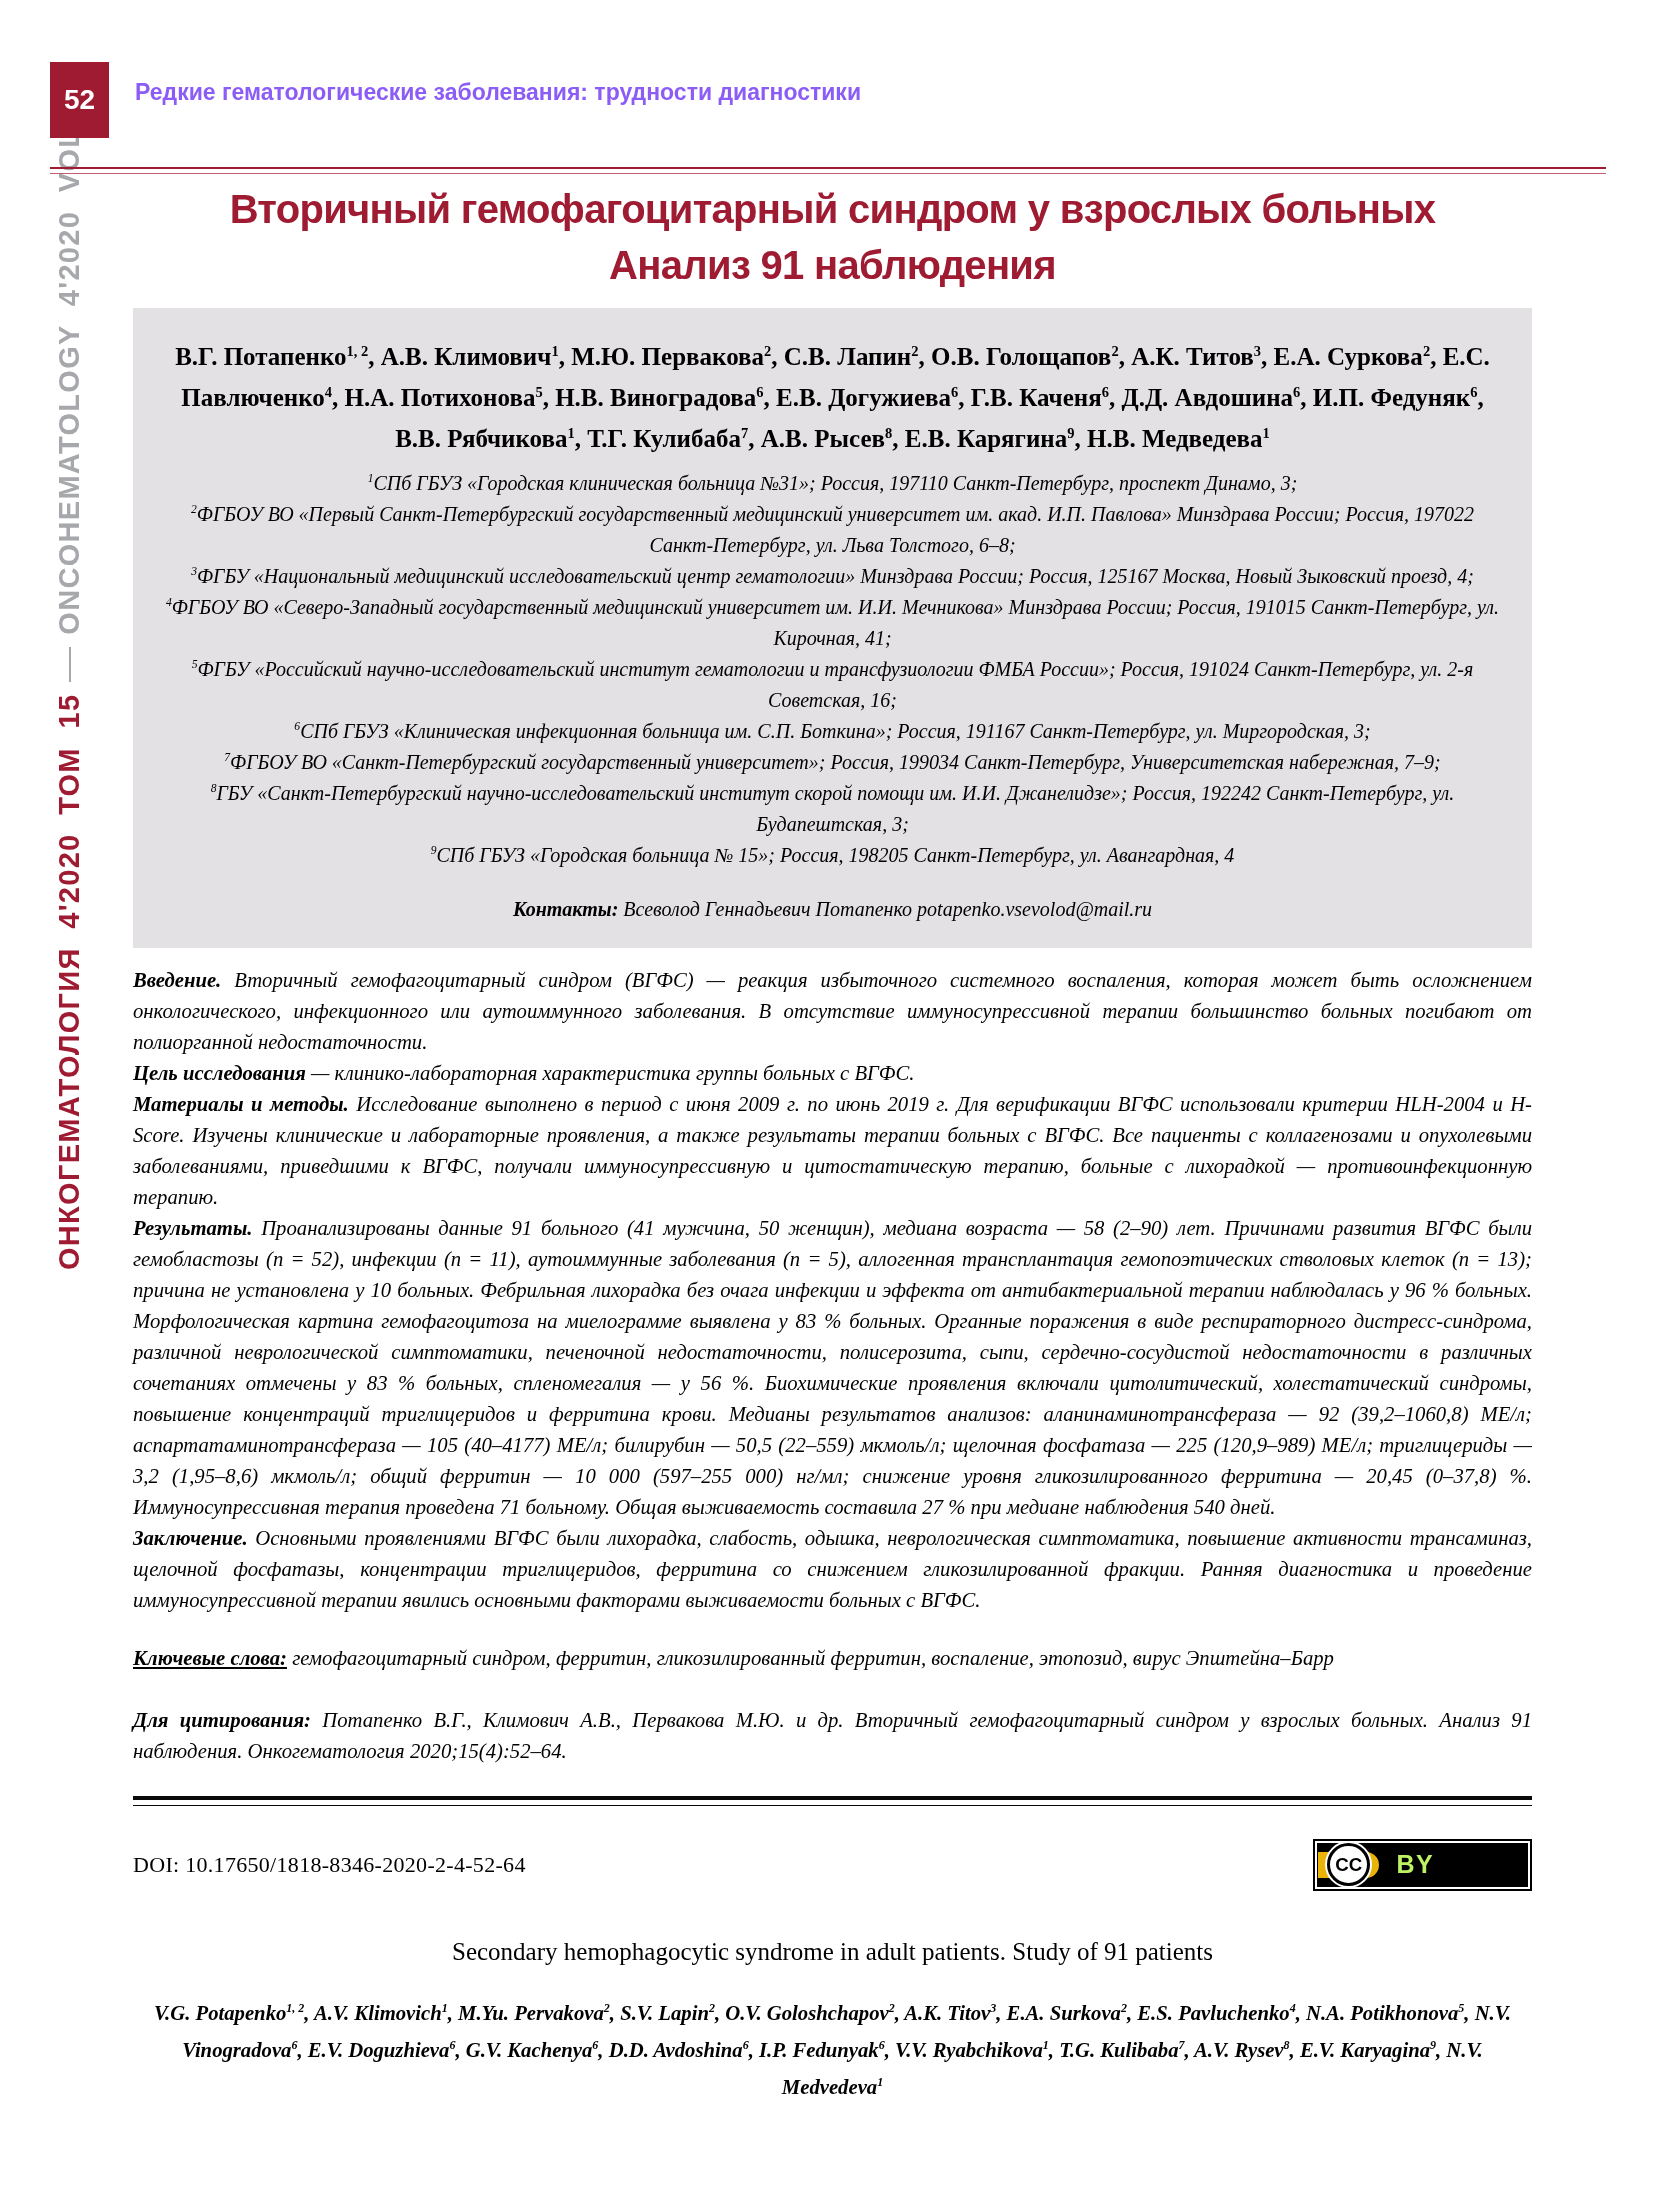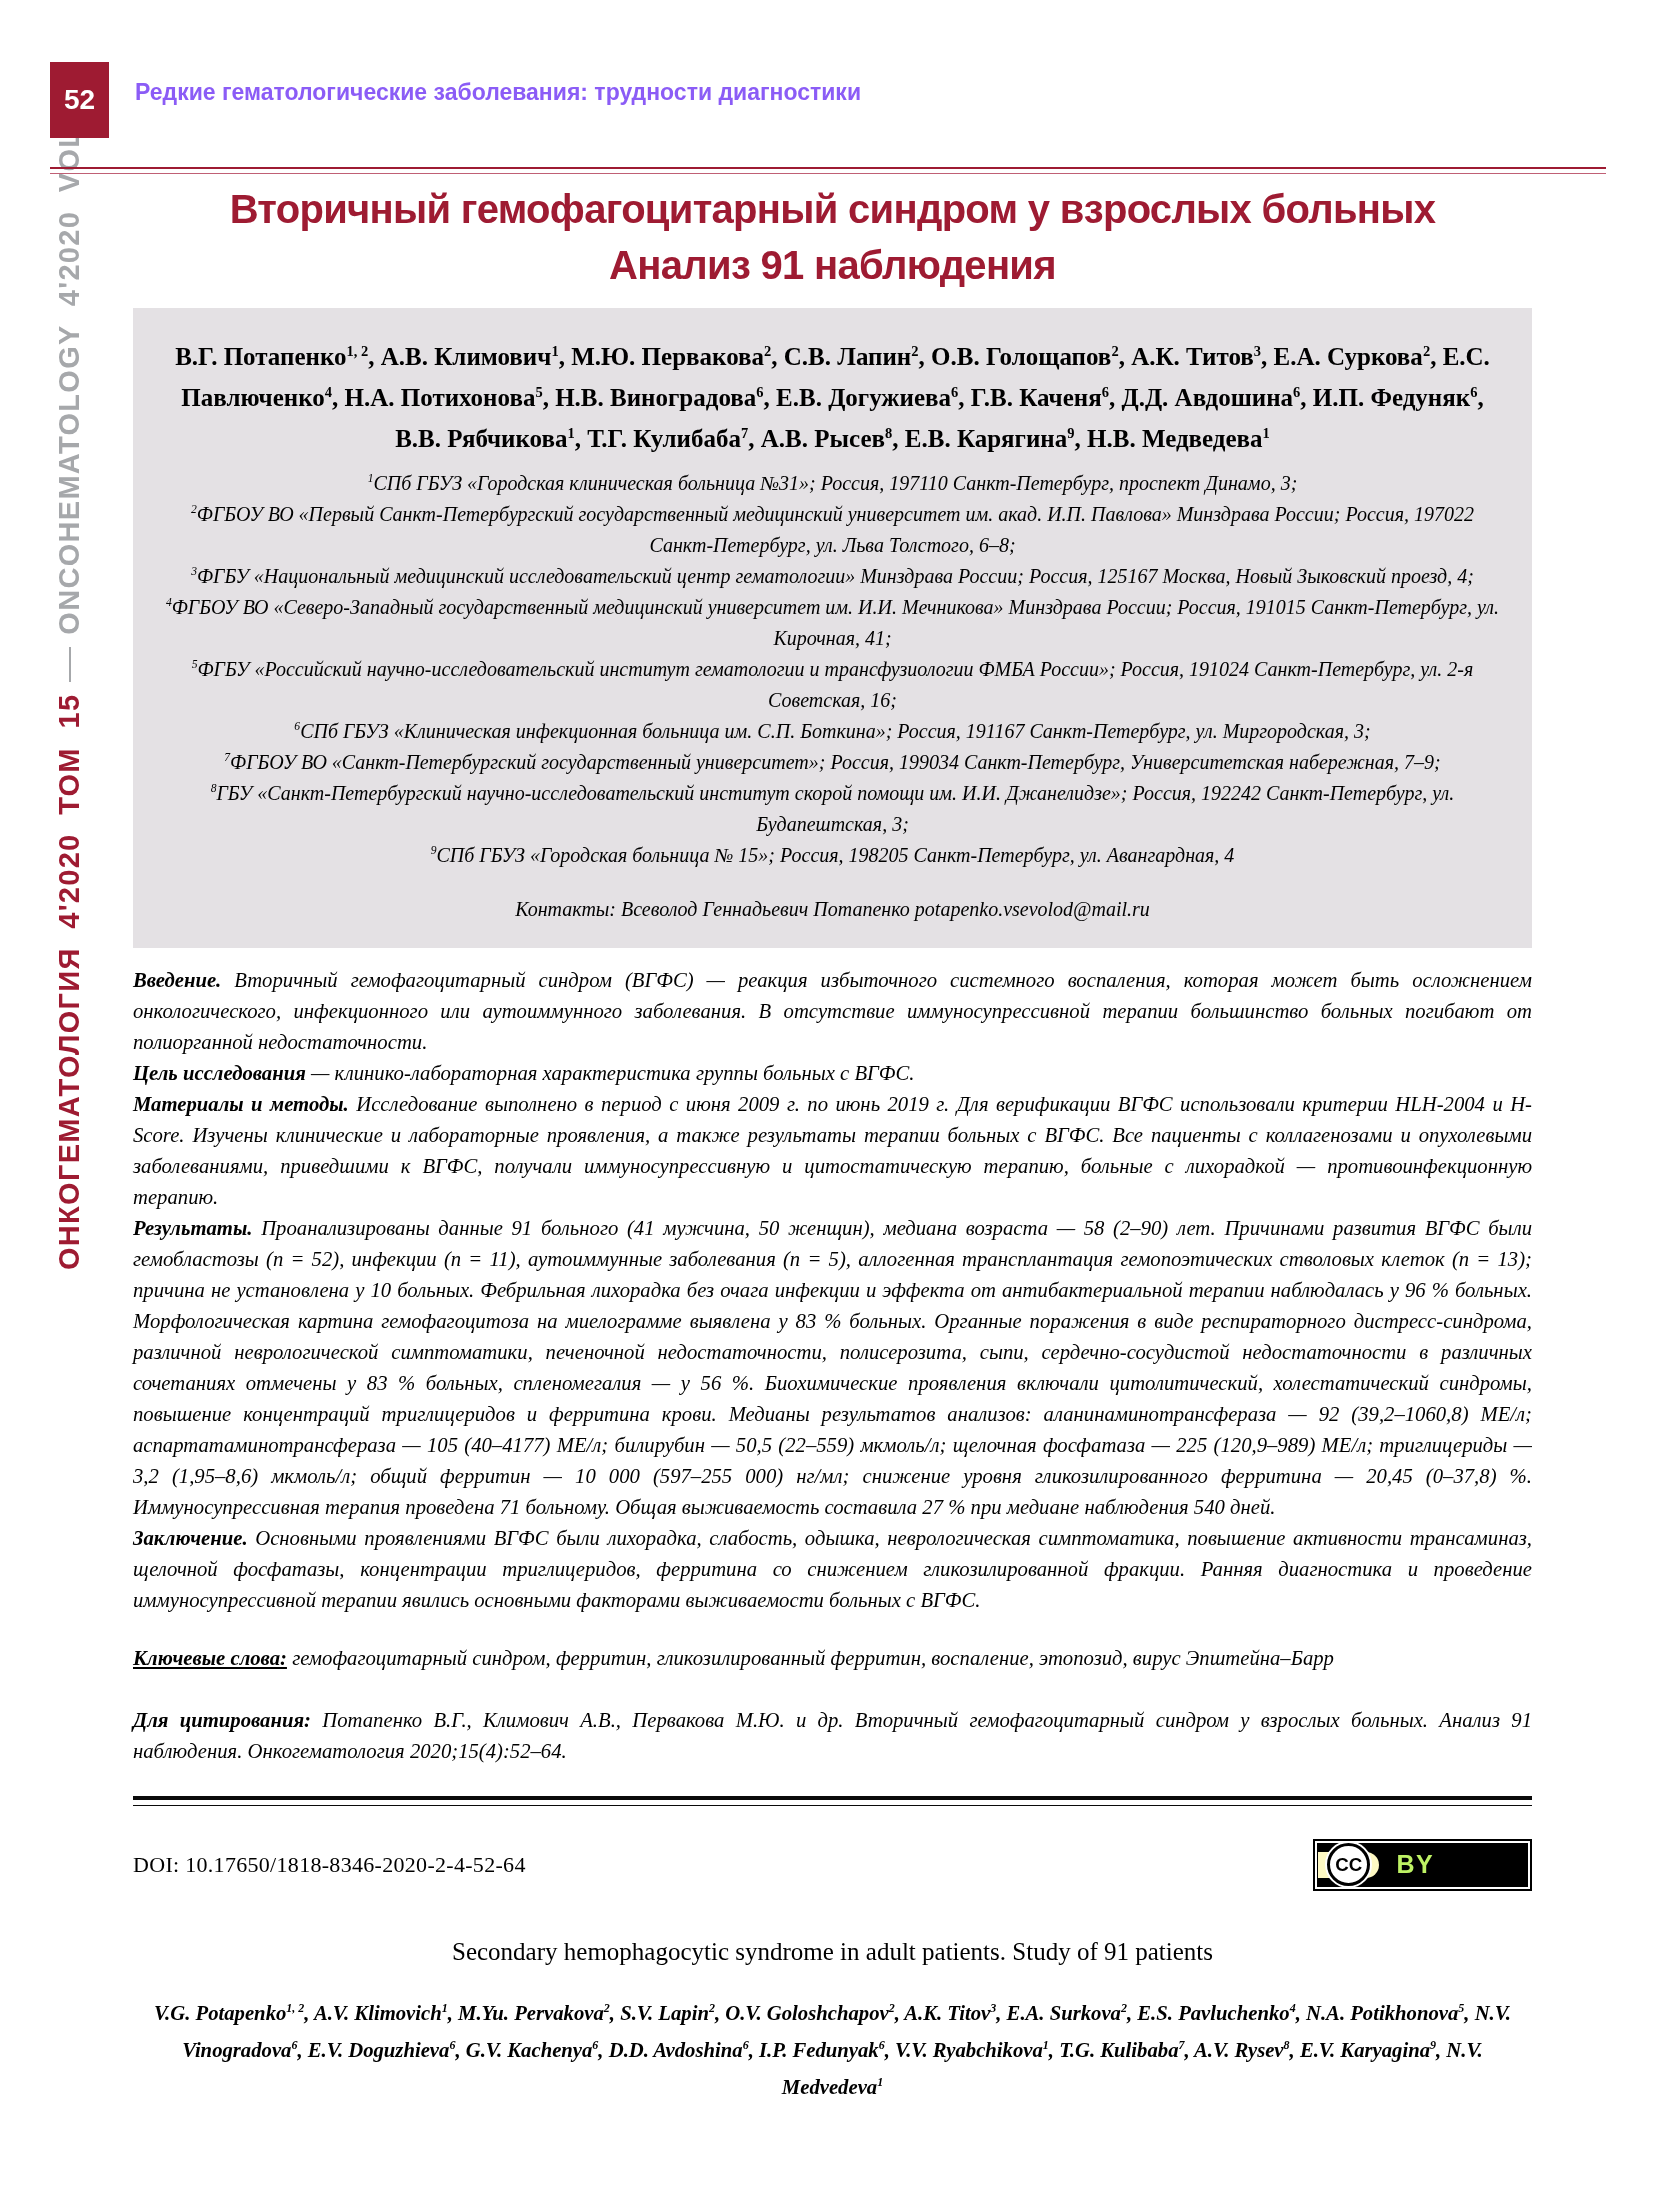--- a/index.html
+++ b/index.html
@@ -28,37 +28,37 @@
 
   
   .main{position:absolute;left:133px;top:181px;width:1399px;}
   .title-ru{color:#9e1b32;font-family:"Liberation Sans",sans-serif;font-weight:bold;
             font-size:40px;line-height:56px;text-align:center;letter-spacing:-0.7px;}
   .graybox{background:#e4e1e4;margin-top:14.7px;padding:28px 24px 27px 24px;text-align:center;}
   .authors-ru{font-weight:bold;font-size:25px;line-height:41px;}
   .affils{font-style:italic;font-size:20px;line-height:31px;margin-top:9.3px;}
   .aff-line{margin:0;}
   .contacts{font-style:italic;font-size:20px;margin-top:27px;}
-  .contacts .lead{font-weight:normal;}
+  .contacts .lead{font-weight:bold;}
 
   .abstract{margin-top:17.3px;font-style:italic;font-size:20.7px;line-height:31px;text-align:justify;}
   .abstract p{margin:0;}
   .abstract .lead{font-weight:bold;}
   .keywords{margin-top:27px;font-style:italic;font-size:20.7px;line-height:31px;text-align:justify;}
   .keywords .lead{font-weight:bold;text-decoration:underline;}
   .citation{margin-top:31px;font-style:italic;font-size:20.7px;line-height:31px;text-align:justify;}
   .citation .lead{font-weight:bold;}
 
   .thick-rule{margin-top:29px;height:4.7px;border-top:4px solid #0a0a0a;border-bottom:1.3px solid #0a0a0a;}
 
   .doi-row{margin-top:33px;display:flex;align-items:center;justify-content:space-between;}
   .doi{font-size:22px;letter-spacing:0.3px;}
   .cc-badge{flex:0 0 auto;width:215px;height:48px;background:#000;border:2px solid #000;
             box-shadow:inset 0 0 0 2px #fff;display:flex;align-items:center;overflow:hidden;}
-  .cc-left{width:61px;height:26px;margin:3.3px 0 3.3px 3.3px;background:#fef9c3;
+  .cc-left{width:61px;height:26px;margin:3.3px 0 3.3px 3.3px;background:#eab308;
            border-radius:0 20.7px 20.7px 0;display:flex;align-items:center;justify-content:center;}
   .cc-circle{width:37px;height:37px;border-radius:50%;background:#fff;border:3.3px solid #000;
              box-shadow:0 0 0 2px #fff;display:flex;align-items:center;justify-content:center;
              font-family:"Liberation Sans",sans-serif;font-weight:bold;font-size:18.7px;color:#000;}
   .cc-by{color:#bef264;font-family:"Liberation Sans",sans-serif;font-weight:bold;font-size:25px;
          margin-left:17.3px;letter-spacing:1.3px;}
 
   .title-en{margin-top:47px;text-align:center;font-weight:normal;font-size:25px;}
   .authors-en{margin-top:29px;text-align:center;font-weight:bold;font-style:italic;
               font-size:20.7px;line-height:37px;padding:0 6.7px;}

